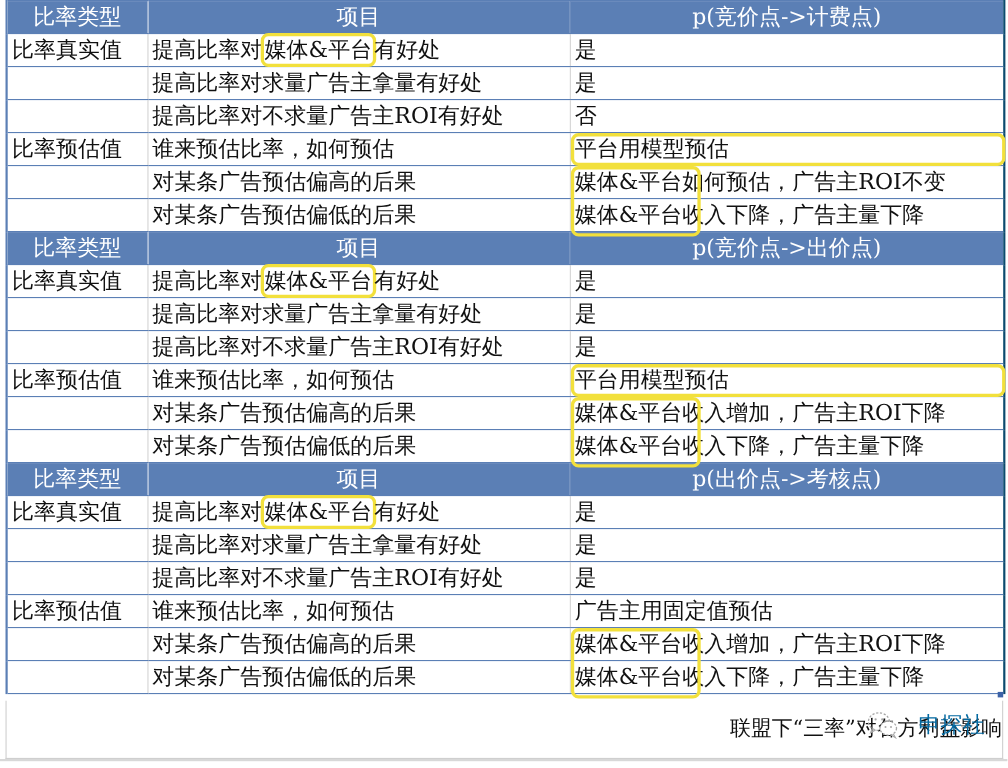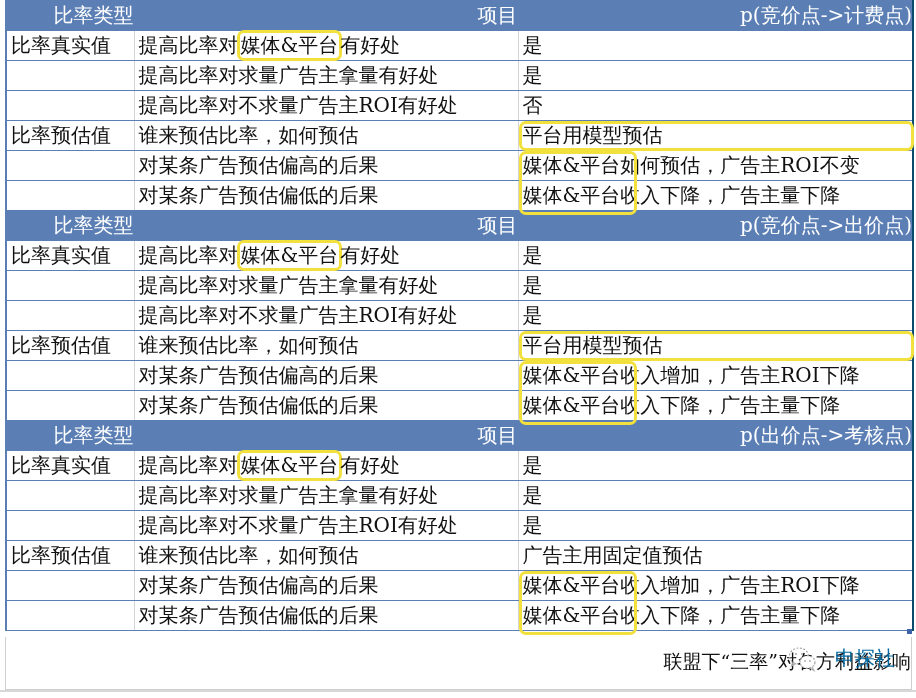--- a/index.html
+++ b/index.html
@@ -41,27 +41,27 @@
       border-left: 1px solid #d4d4d4;
       border-right: 1px solid #d4d4d4;
       position: relative;
       vertical-align: middle;
     }
     table.ratio td:first-child { border-left: 2px solid #5b7fb5; }
     table.ratio td:last-child { border-right: 2px solid #0c4a6e; }
     tr.head td {
       background: #5b7fb5;
       color: #ffffff;
-      text-align: right;
+      text-align: center;
       padding: 0;
       border-left-color: #5b7fb5;
       border-right-color: #5b7fb5;
     }
     tr.head td.c1cell {
-      text-align: right;
+      text-align: center;
     }
     .hl {
       border: 3px solid #f2e03c;
       border-radius: 7px;
       padding: 0 1px;
       margin: -3px -2px;
       display: inline-block;
       line-height: 25px;
     }
     .hl-wide {

